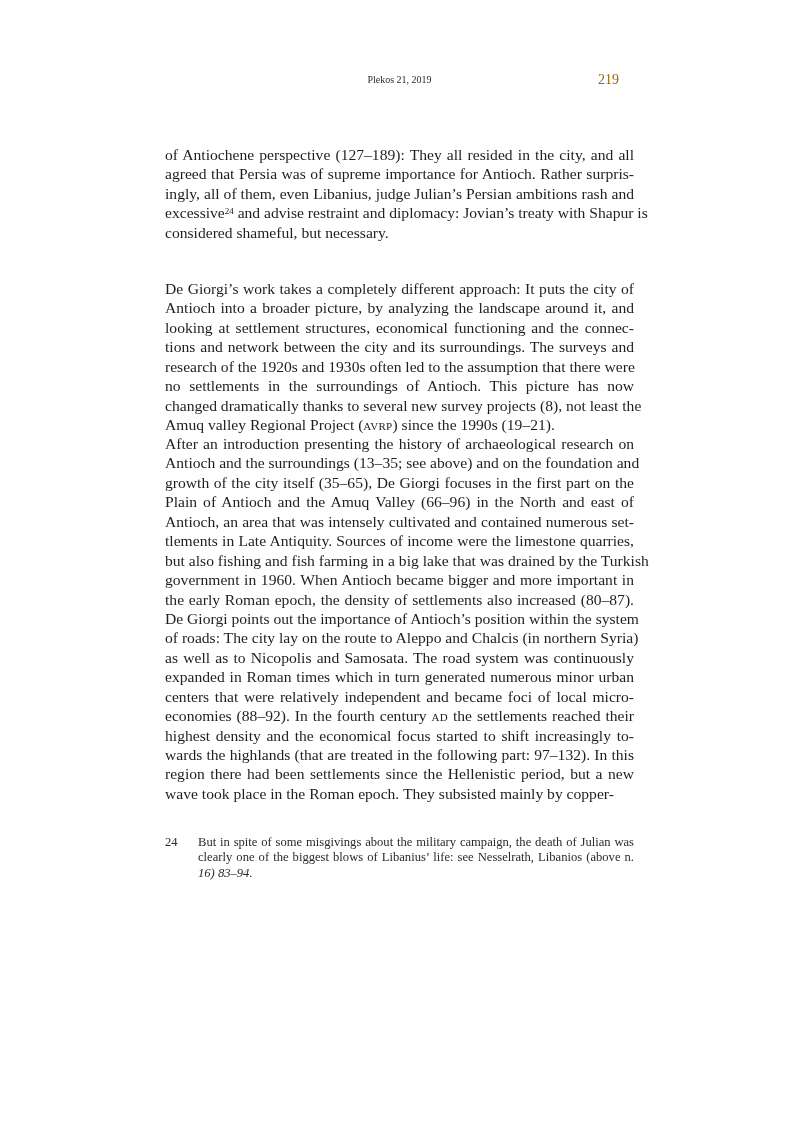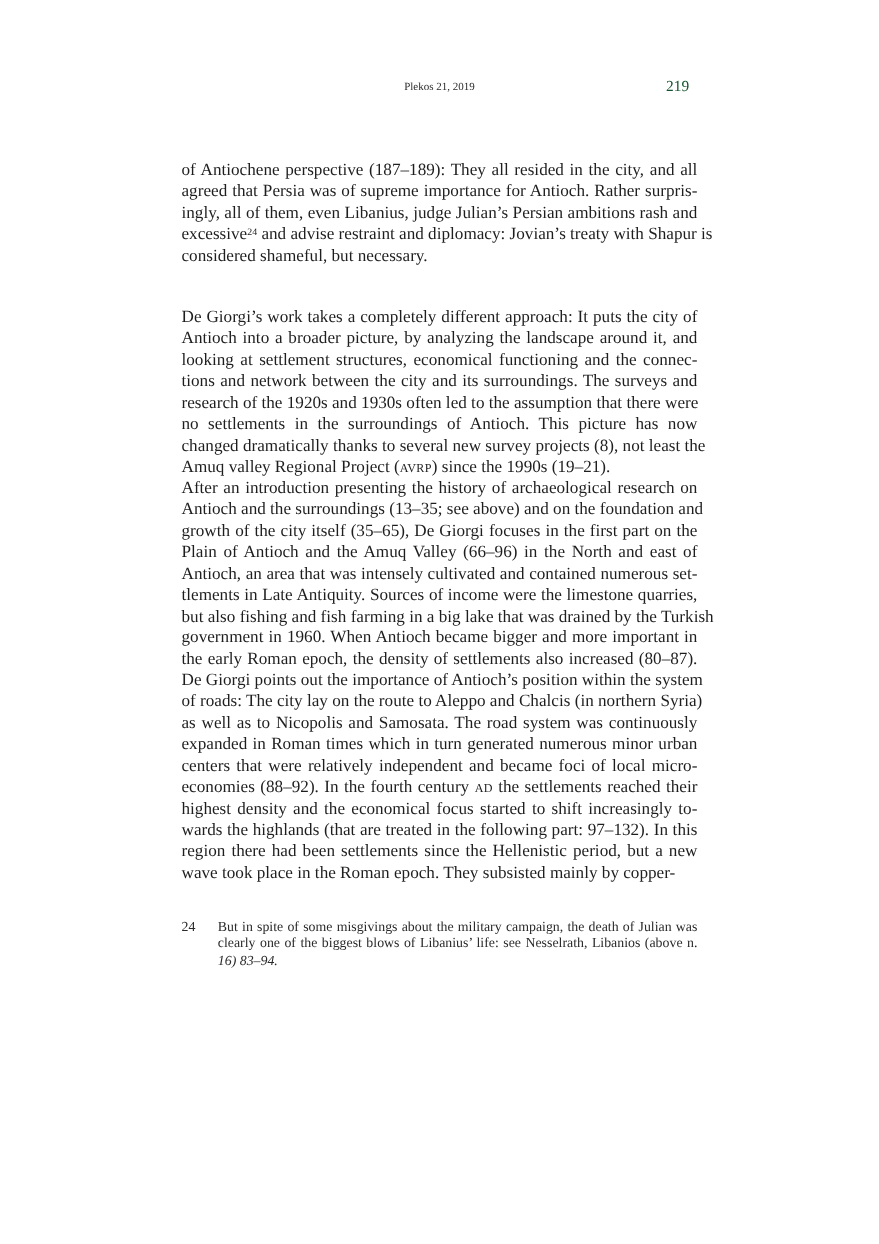--- a/index.html
+++ b/index.html
@@ -5,22 +5,22 @@
   html, body { margin:0; padding:0; }
   body {
     width:799px; height:1131px; background:#ffffff; position:relative; overflow:hidden;
     font-family: "Liberation Serif", "DejaVu Serif", serif; color:#1e1e1e;
   }
   .running-head {
     position:absolute; top:74px; left:0; width:799px; text-align:center;
     font-size:10px; color:#2a2a2a;
   }
   .page-number {
-    position:absolute; top:72px; left:598px; width:36px; text-align:center;
-    font-size:14px; color:#14532d;
+    position:absolute; top:72px; left:598px; width:36px; text-align:left;
+    font-size:14px; color:#a16207;
   }
   .body-text {
     position:absolute; left:165px; width:469px; font-size:15.6px; line-height:19.45px;
   }
   .para { position:absolute; left:0; width:469px; }
   .line {
     display:block; height:19.45px; white-space:nowrap;
     text-align:justify; text-align-last:justify;
   }
   .line.last { text-align-last:left; }
@@ -35,21 +35,21 @@
   .fn-line.last { text-align-last:left;font-style:italic; }
 </style>
 </head>
 <body>
 
 <div class="running-head">Plekos 21, 2019</div>
 <div class="page-number">219</div>
 
 <div class="body-text" style="top:145px;">
   <div class="para" style="top:0px;">
-      <span class="line">of Antiochene perspective (187–189): They all resided in the city, and all</span>
+      <span class="line">of Antiochene perspective (127–189): They all resided in the city, and all</span>
       <span class="line">agreed that Persia was of supreme importance for Antioch. Rather surpris-</span>
       <span class="line">ingly, all of them, even Libanius, judge Julian’s Persian ambitions rash and</span>
       <span class="line">excessive<span class="sup">24</span> and advise restraint and diplomacy: Jovian’s treaty with Shapur is</span>
       <span class="line last">considered shameful, but necessary.</span>
     </div>
   <div class="para" style="top:134px;">
       <span class="line">De Giorgi’s work takes a completely different approach: It puts the city of</span>
       <span class="line">Antioch into a broader picture, by analyzing the landscape around it, and</span>
       <span class="line">looking at settlement structures, economical functioning and the connec-</span>
       <span class="line">tions and network between the city and its surroundings. The surveys and</span>

